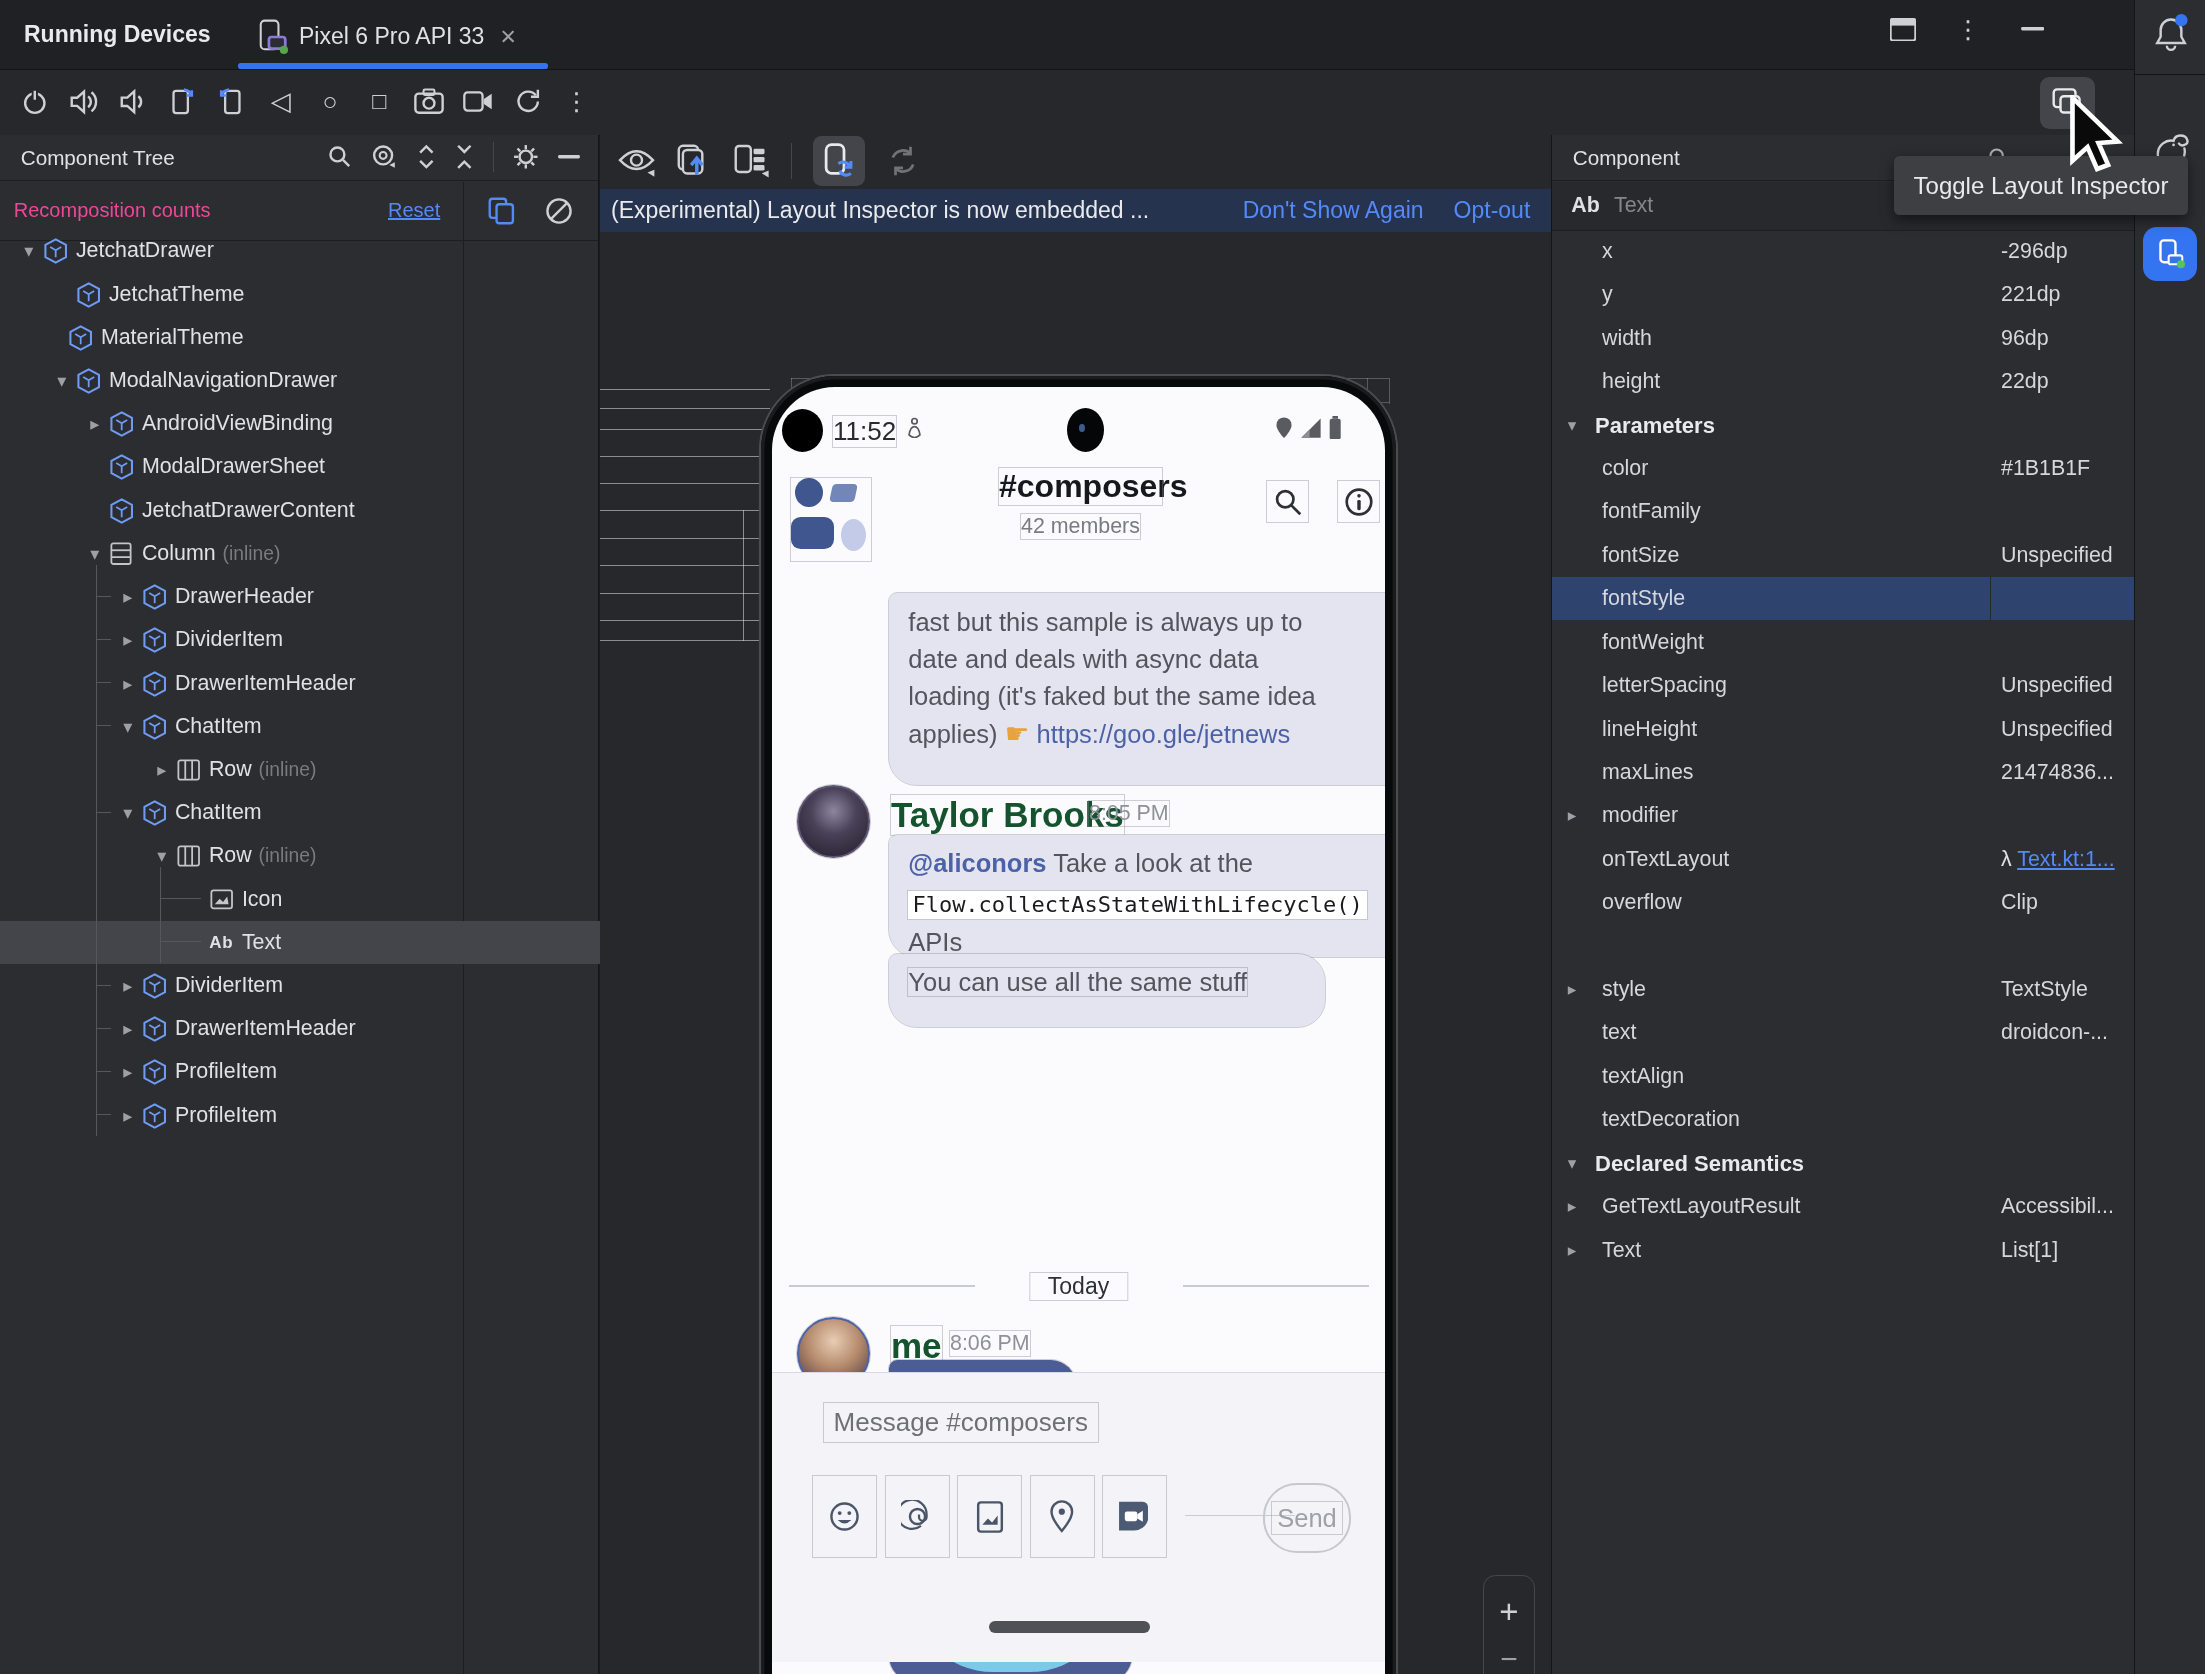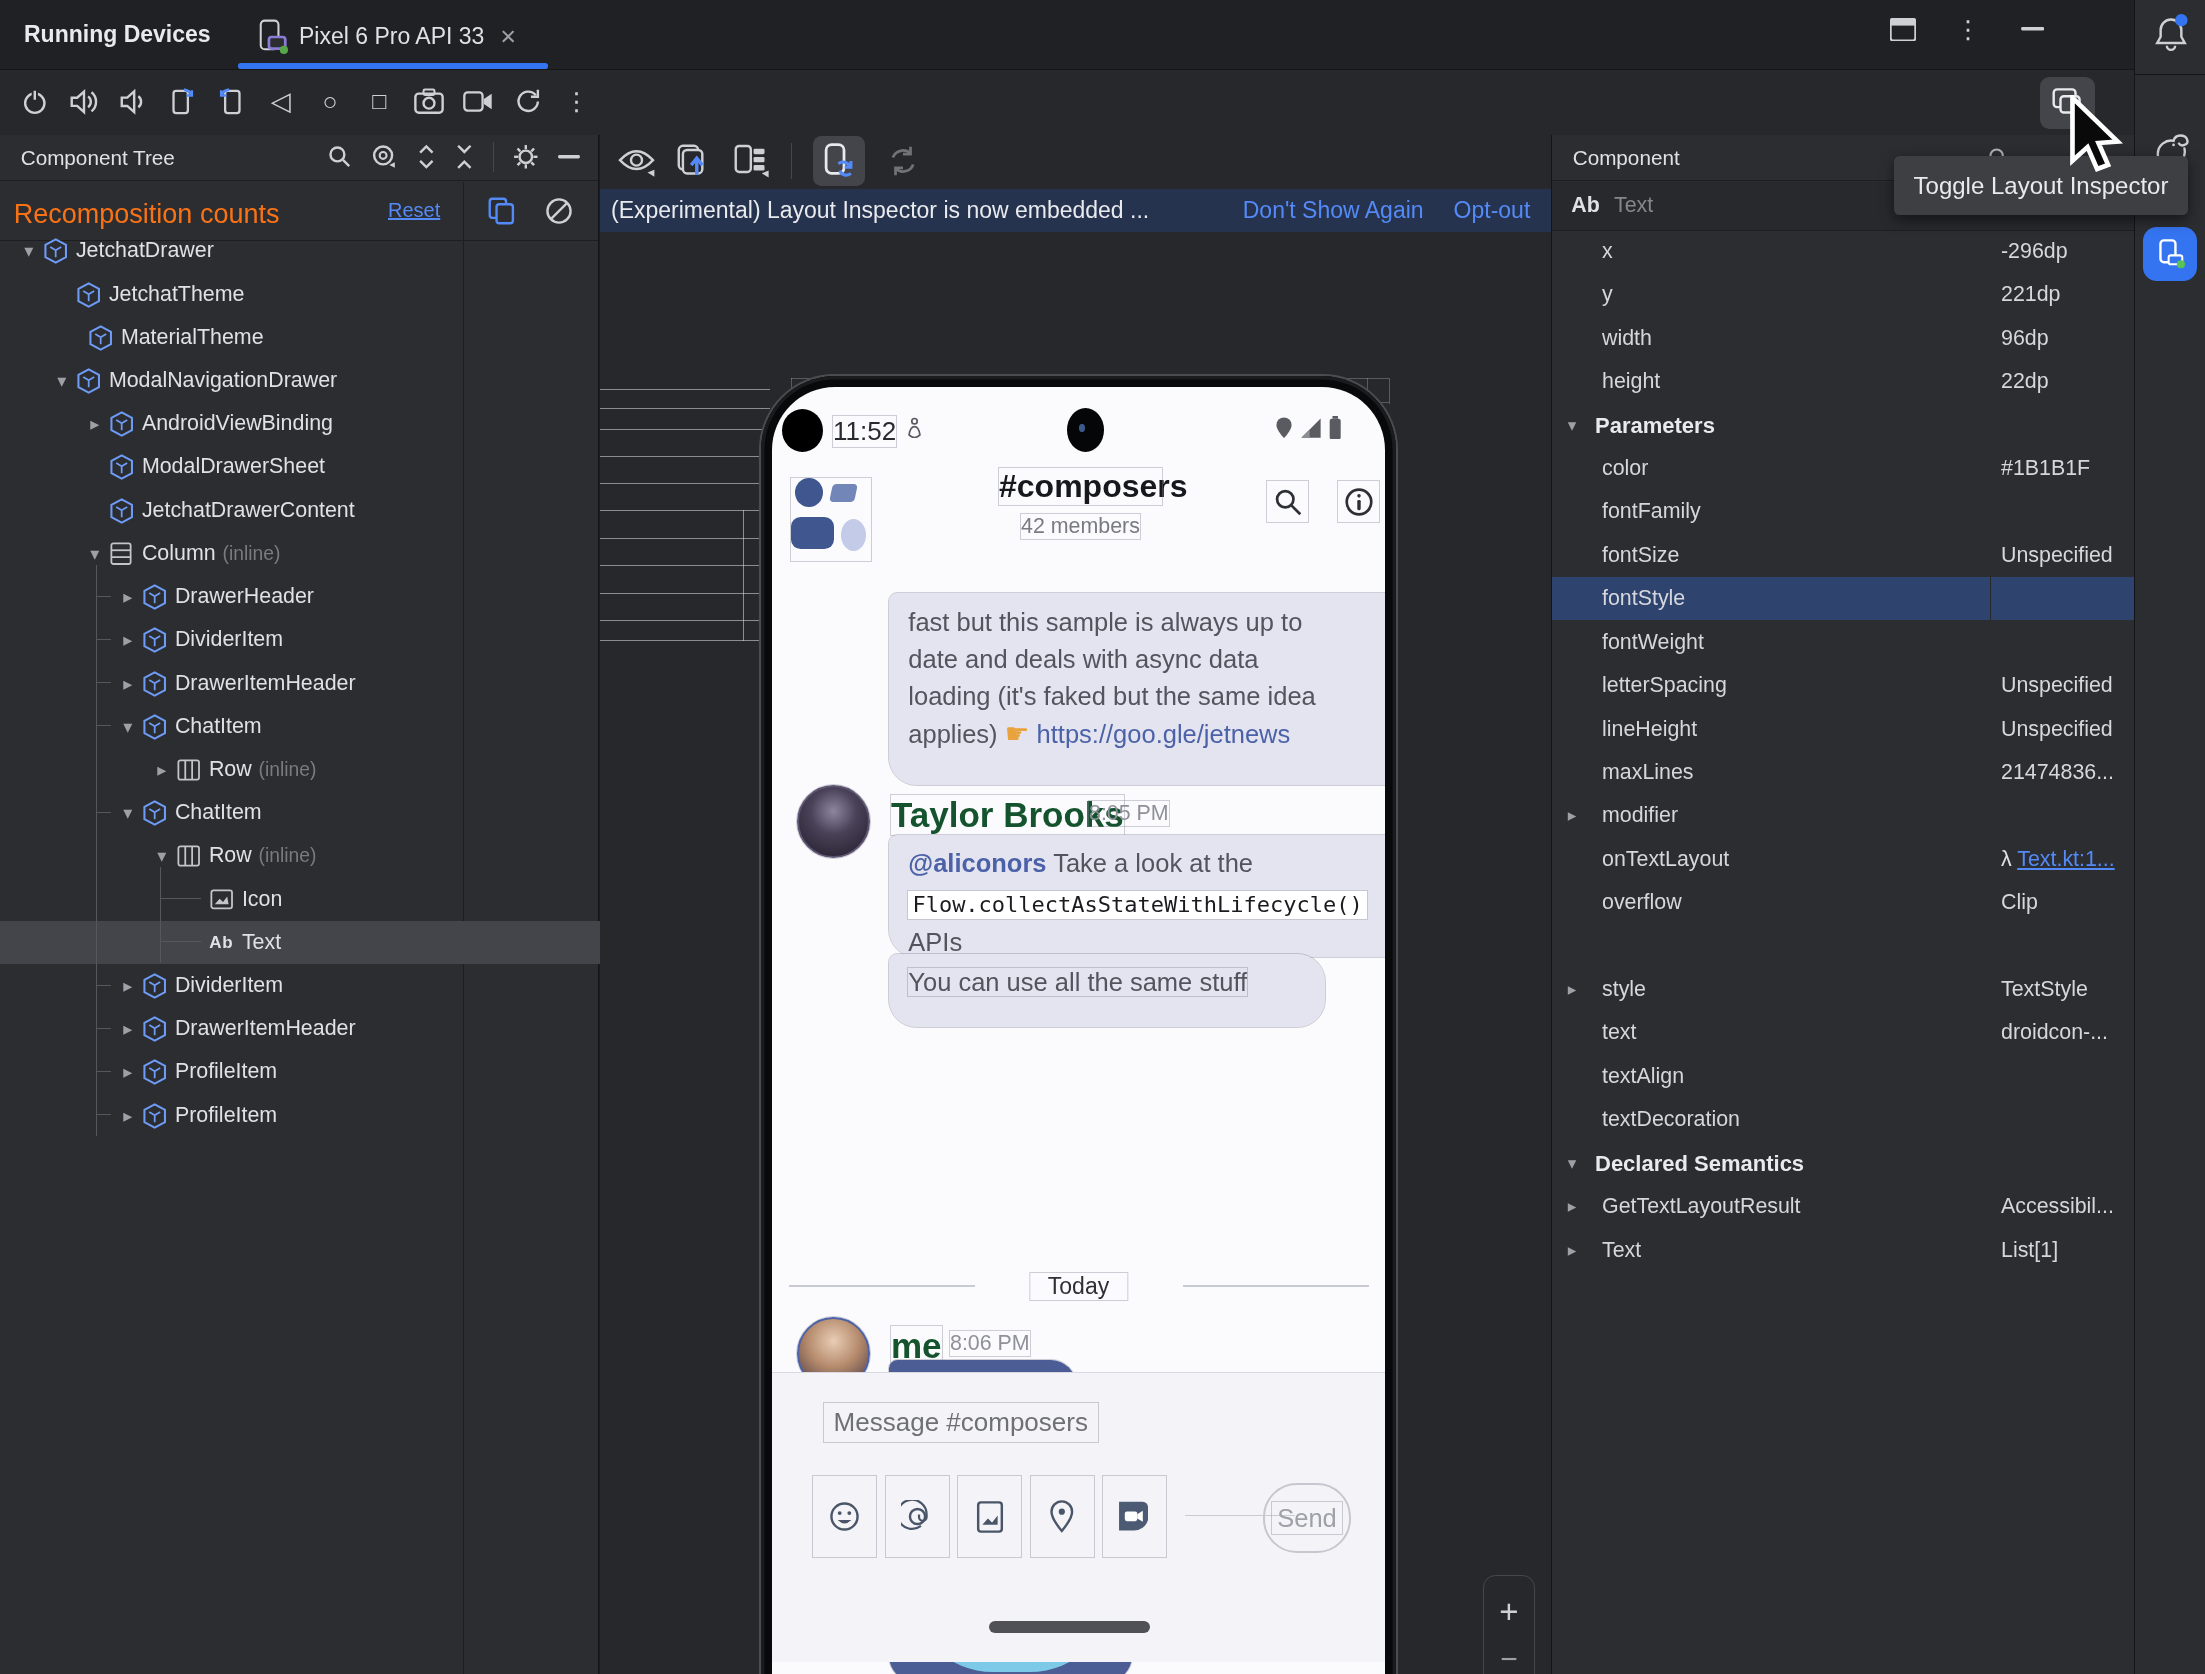--- a/index.html
+++ b/index.html
@@ -24,21 +24,21 @@
   
   #tree-panel{left:0;top:135px;width:598px;height:1540px;background:#2B2D30;border-right:1.4px solid #141517;}
   #center{left:600px;top:135px;width:951px;height:1540px;background:#26282B;border-right:1.4px solid #141517;}
   #attr-panel{left:1552px;top:135px;width:582px;height:1540px;background:#2B2D30;}
   #right-stripe{left:2134px;top:0;width:71px;height:1675px;background:#2B2D30;border-left:1.4px solid #141517;}
   
   #tree-header{left:0;top:0;width:598px;height:45px;border-bottom:1.4px solid #1D1E21;}
   #tree-title{left:20.7px;top:11px;font-size:20.7px;color:#DFE1E5;}
   #tree-header-icons{right:18px;top:6.9px;display:flex;gap:18px;align-items:center;}
   #recomp-row{left:0;top:47px;width:598px;height:58px;border-bottom:1.4px solid #1D1E21;}
-  #recomp-label{left:13.8px;top:16.5px;font-size:27px;color:#f97316;}
+  #recomp-label{left:13.8px;top:16.5px;font-size:20px;color:#ec4899;}
   #reset-link{left:388px;top:16.5px;font-size:20px;color:#548AF7;text-decoration:underline;}
   #counts-divider{left:463px;top:47px;width:1.4px;height:1493px;background:#1D1E21;}
   .tree-row{position:absolute;left:0;width:598px;height:43px;display:flex;align-items:center;font-size:21.4px;color:#DFE1E5;}
   .tree-row.sel{background:#43454A;}
   .tr-chev{width:23.4px;color:#9DA0A6;font-size:18px;text-align:center;flex:none;}
   .tr-icon{width:30px;flex:none;display:flex;justify-content:center;}
   .tr-label{margin-left:5.5px;white-space:nowrap;}
   .tr-suffix{color:#797B80;margin-left:6.9px;font-size:19.3px;}
   .guide{position:absolute;background:#55575C;}
   .ab-glyph{font-size:17px;font-weight:bold;color:#DFE1E5;letter-spacing:0.7px;}
@@ -325,21 +325,21 @@
       <div class="tree-row" style="top: 138px; padding-left: 50px;">
         <span class="tr-chev"></span>
         <span class="tr-icon">
           <svg width="23.4" height="26" viewBox="0 0 34 38">
             <path d="M17 2L32 10v18L17 36L2 28V10z" fill="none" stroke="#6E9BF5" stroke-width="3"></path>
             <path d="M9 13l8 5 8-5M17 18v10" fill="none" stroke="#6E9BF5" stroke-width="2.6"></path>
           </svg>
         </span>
         <span class="tr-label">JetchatTheme</span>
       </div>
-      <div class="tree-row" style="top: 181px; padding-left: 62px;">
+      <div class="tree-row" style="top: 181px; padding-left: 42px;">
         <span class="tr-chev"></span>
         <span class="tr-icon">
           <svg width="23.4" height="26" viewBox="0 0 34 38">
             <path d="M17 2L32 10v18L17 36L2 28V10z" fill="none" stroke="#6E9BF5" stroke-width="3"></path>
             <path d="M9 13l8 5 8-5M17 18v10" fill="none" stroke="#6E9BF5" stroke-width="2.6"></path>
           </svg>
         </span>
         <span class="tr-label">MaterialTheme</span>
       </div>
       <div class="tree-row" style="top: 224px; padding-left: 50px;">

